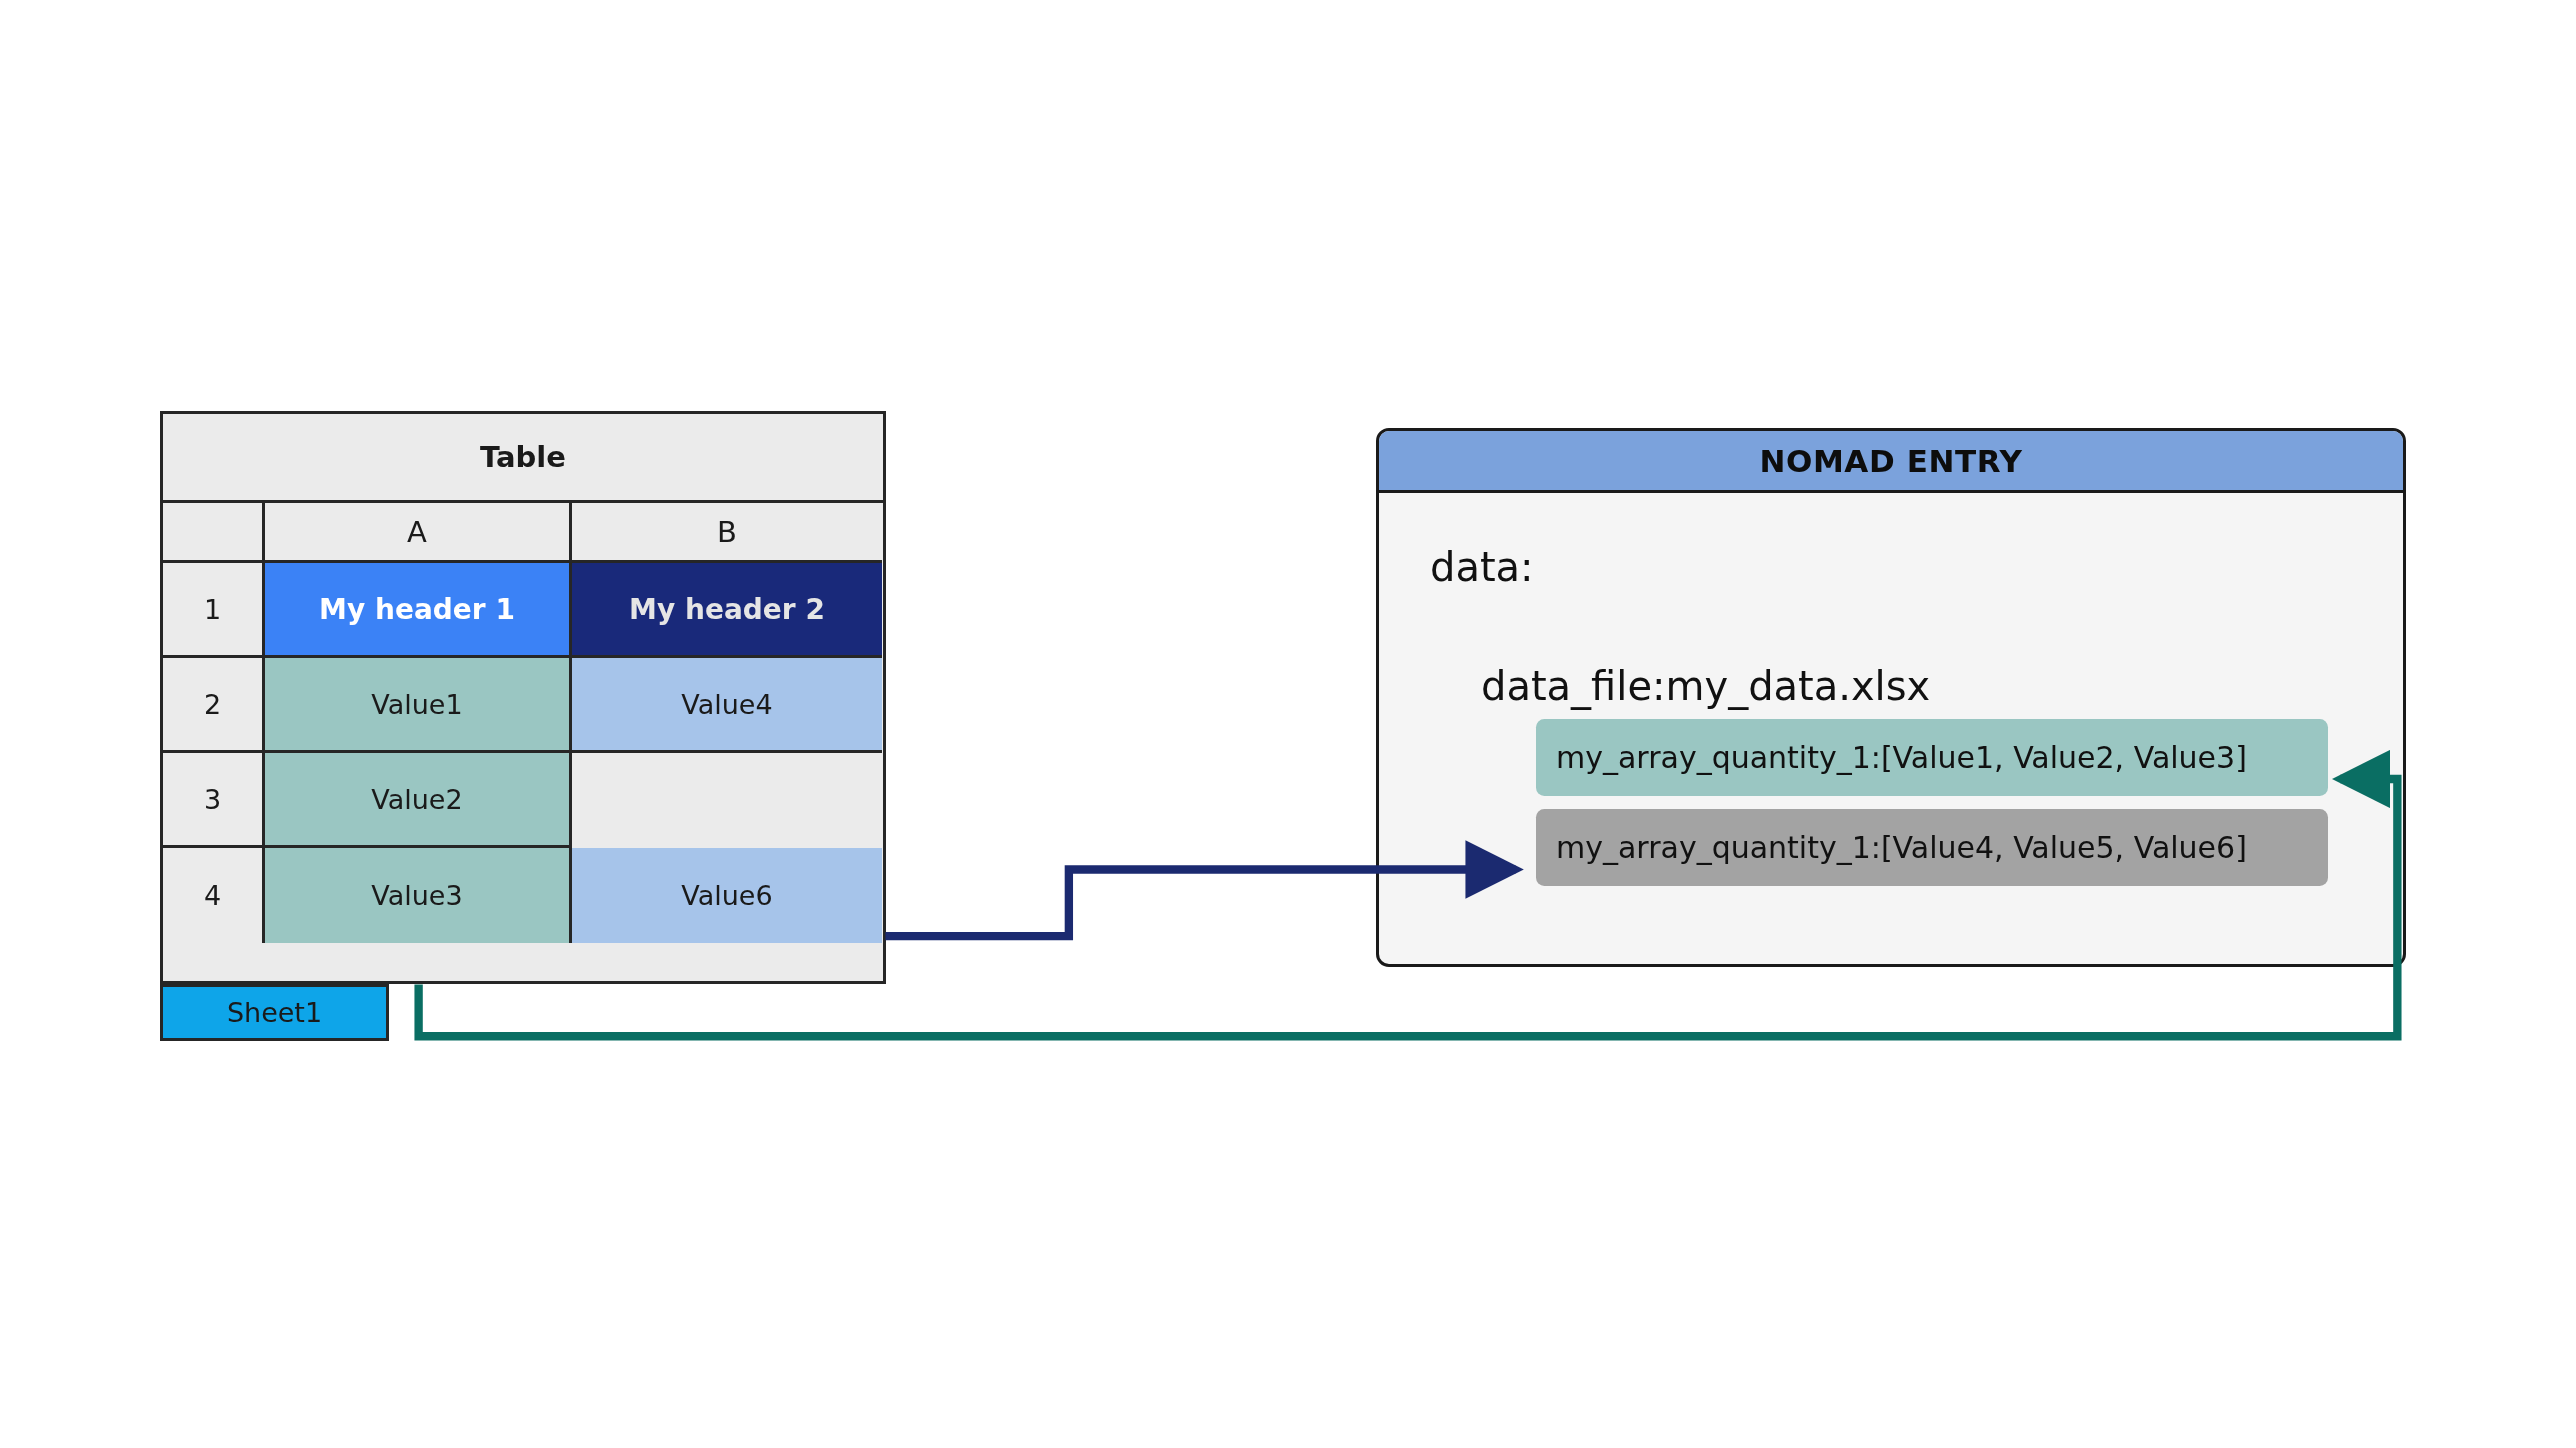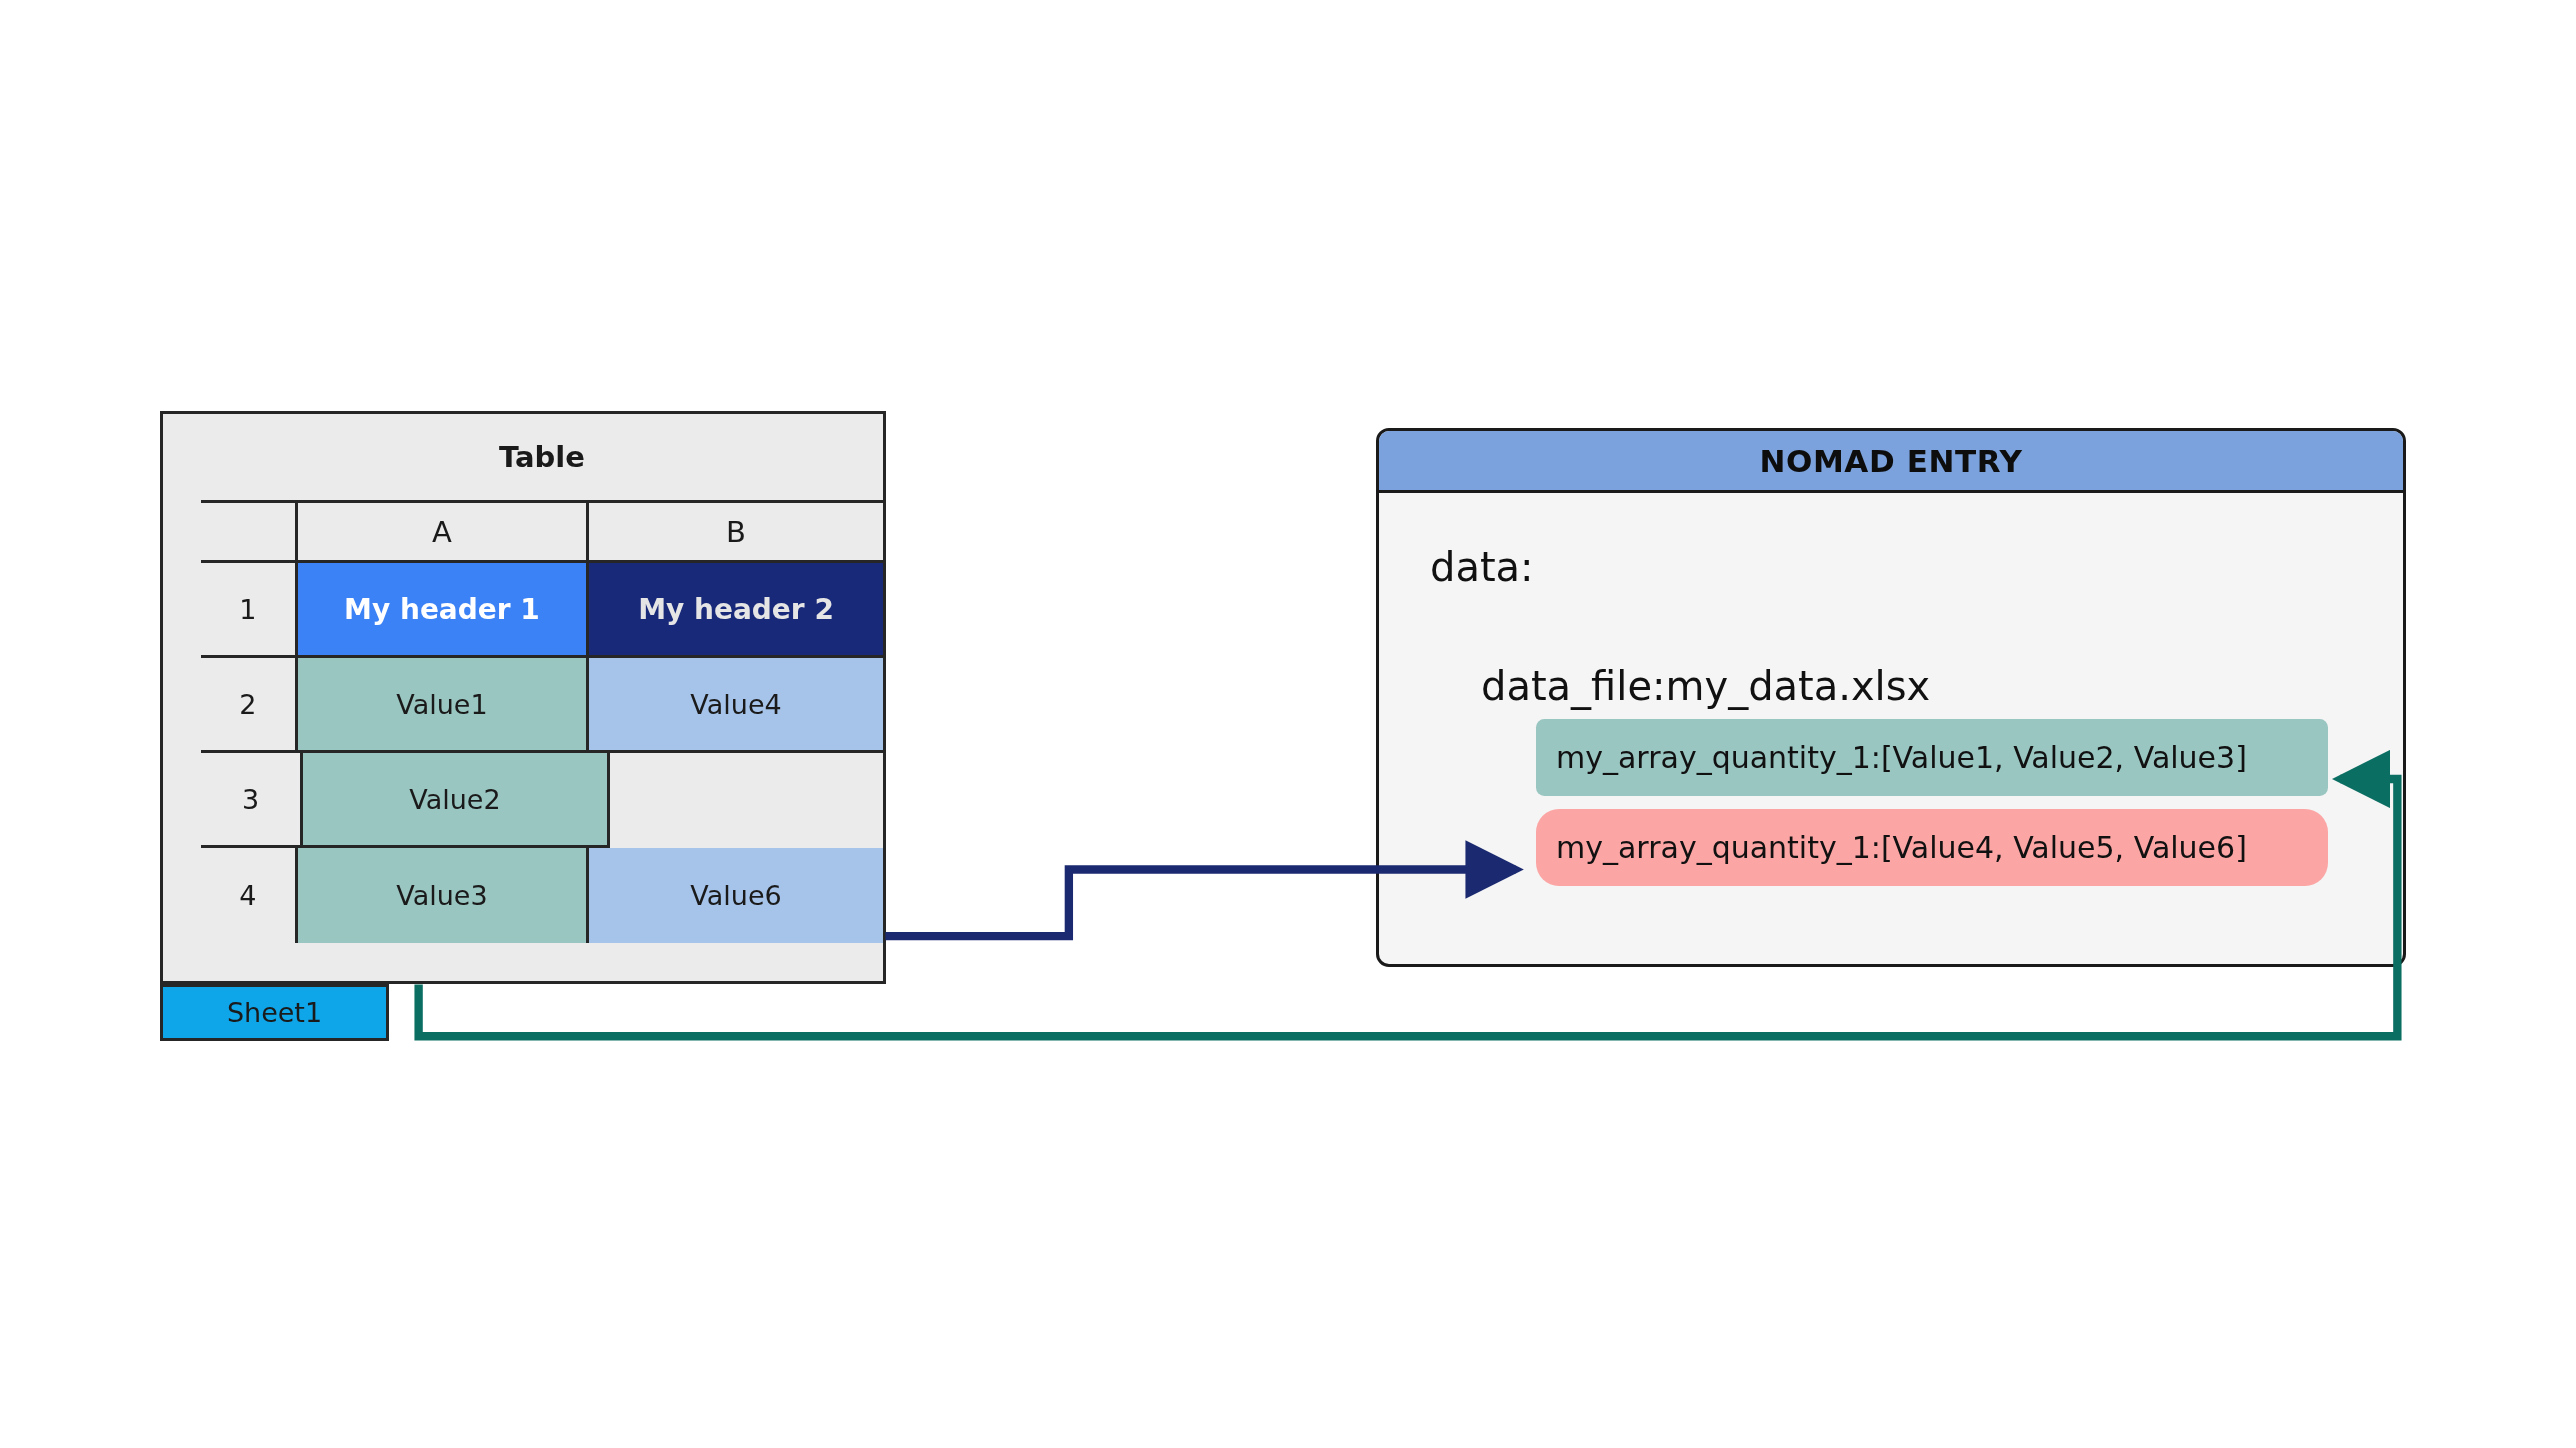--- a/index.html
+++ b/index.html
@@ -26,21 +26,20 @@
     width: 726px;
     height: 573px;
     border: 3.6px solid #262626;
     box-sizing: border-box;
     background: #ebebeb;
   }
   .trow {
     display: flex;
     box-sizing: border-box;
     width: 100%;
-    padding-left: 38px;
   }
   .tcell {
     box-sizing: border-box;
     display: flex;
     align-items: center;
     justify-content: center;
     font-size: 27px;
     color: #1a1a1a;
     border-right: 3.6px solid #262626;
     border-bottom: 3.6px solid #262626;
@@ -137,21 +136,21 @@
     border-radius: 8.3px;
     display: flex;
     align-items: center;
     padding-left: 20px;
     box-sizing: border-box;
     font-size: 30px;
     color: #111111;
     white-space: nowrap;
   }
   #chip-green { top: 226px; background: #9AC6C2; }
-  #chip-blue  { top: 316px; background: #fca5a5; border-radius: 23px; }
+  #chip-blue  { top: 316px; background: #a3a3a3; }
 
   
   #connectors {
     position: absolute;
     left: 0;
     top: 0;
     width: 2576px;
     height: 1449px;
     pointer-events: none;
   }

